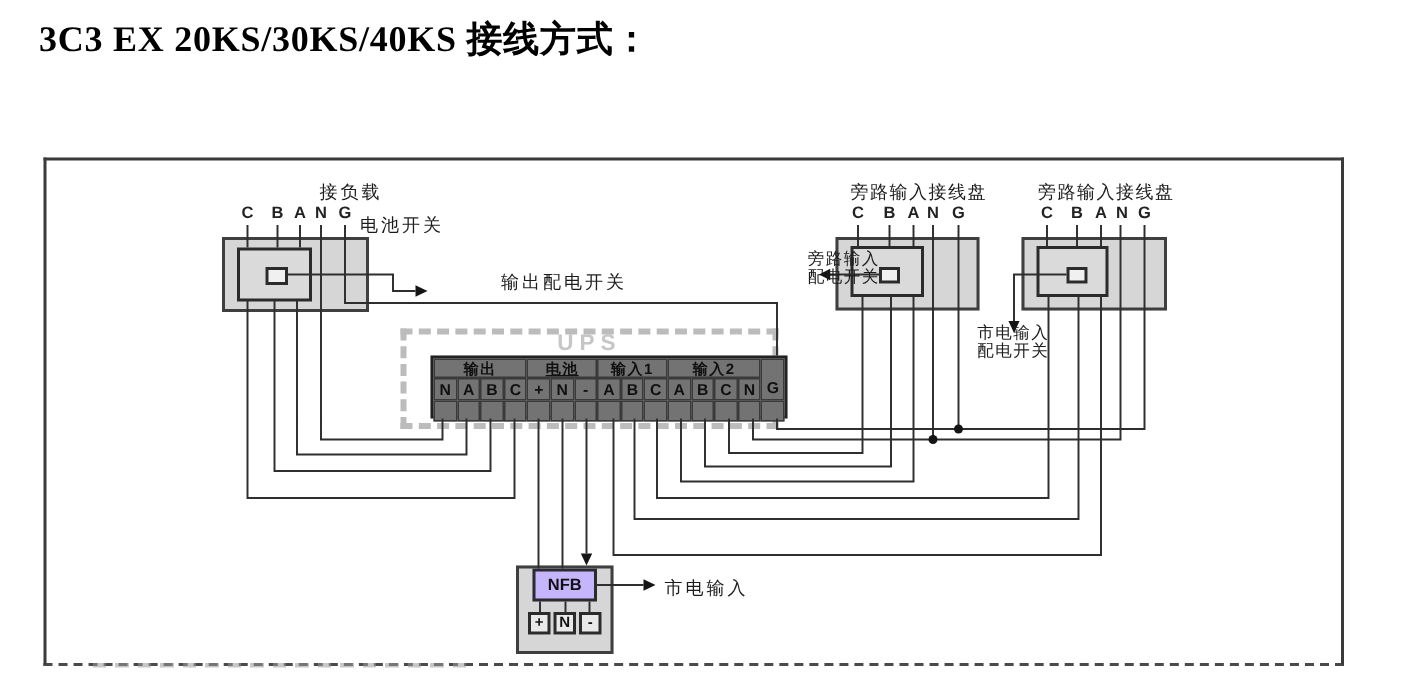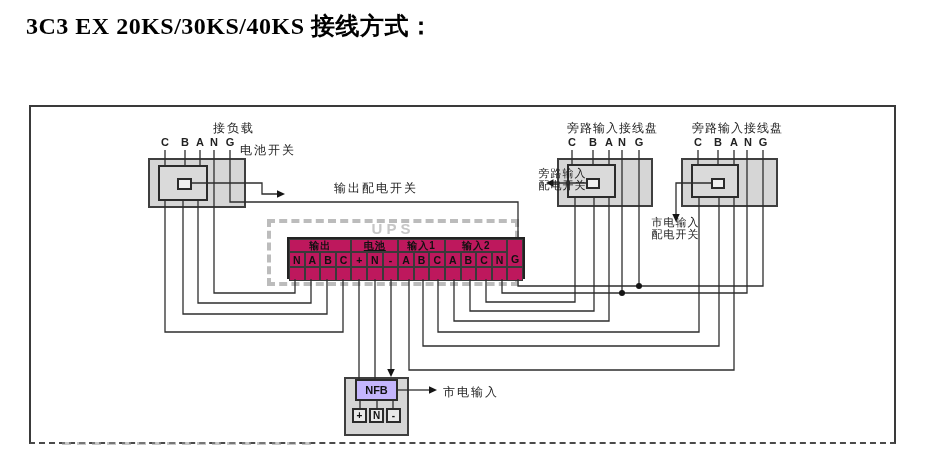--- a/index.html
+++ b/index.html
@@ -26,21 +26,21 @@
 
   .ups-dash { position:absolute; left:267px; top:219px; width:252px; height:67px;
     border:4px dashed #bcbcbc; }
   .ups-word { position:absolute; left:50%; top:-3px; transform:translateX(-50%);
     font-size:15px; font-weight:bold; letter-spacing:4px; color:#c6c6c6; }
 
   .strip { position:absolute; left:287px; top:237px; width:238px; height:42px;
     display:grid; grid-template-columns:repeat(15,1fr); grid-template-rows:13px 15px 14px;
     background:#d8d8d8; border:2px solid #222; z-index:2; }
   .strip > div { border:1px solid #3a3a3a; display:flex; align-items:center;
-    justify-content:center; background:#be185d; overflow:hidden; }
+    justify-content:center; background:#737373; overflow:hidden; }
   .hcell { font-size:10px; font-weight:bold; color:#111; letter-spacing:1px; }
   .lcell { font-size:10.5px; font-weight:bold; color:#111; }
   .gcell { grid-column:15; grid-row:1/3; font-size:10.5px; font-weight:bold; color:#111;
     align-items:flex-end !important; padding-bottom:1px; }
 
   svg.wires { position:absolute; left:0; top:0; width:938px; height:458px; z-index:3;
     pointer-events:none; }
 
   .nfb-outer { position:absolute; left:344px; top:377px; width:65px; height:59px;
     background:#d6d6d6; border:2px solid #3f3f3f; z-index:2; }

